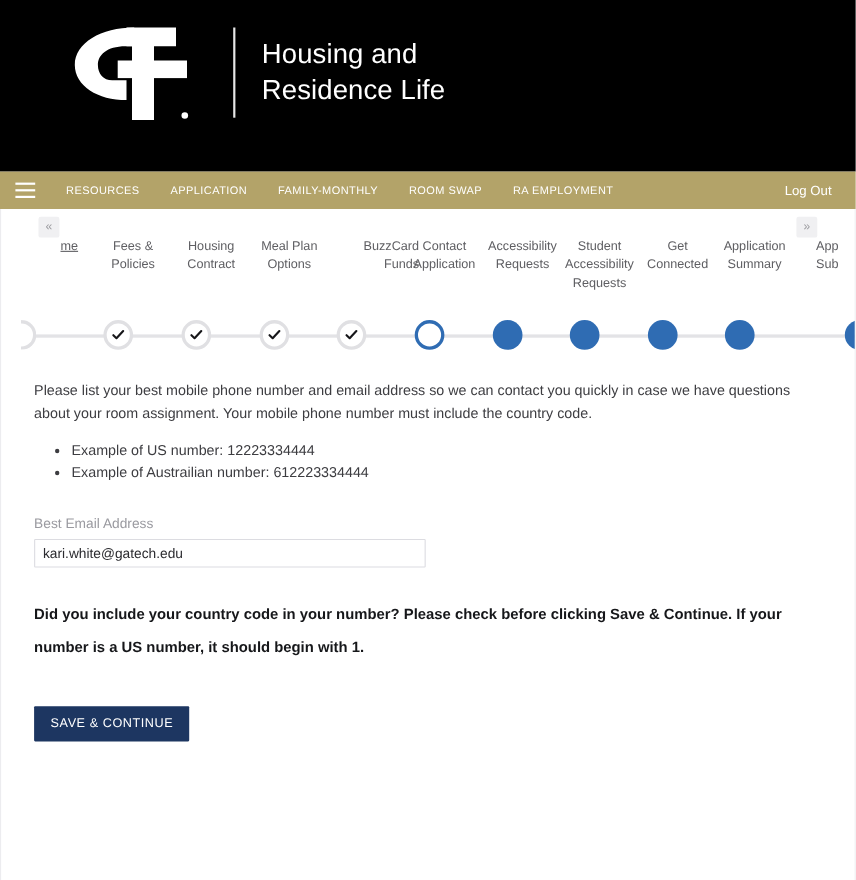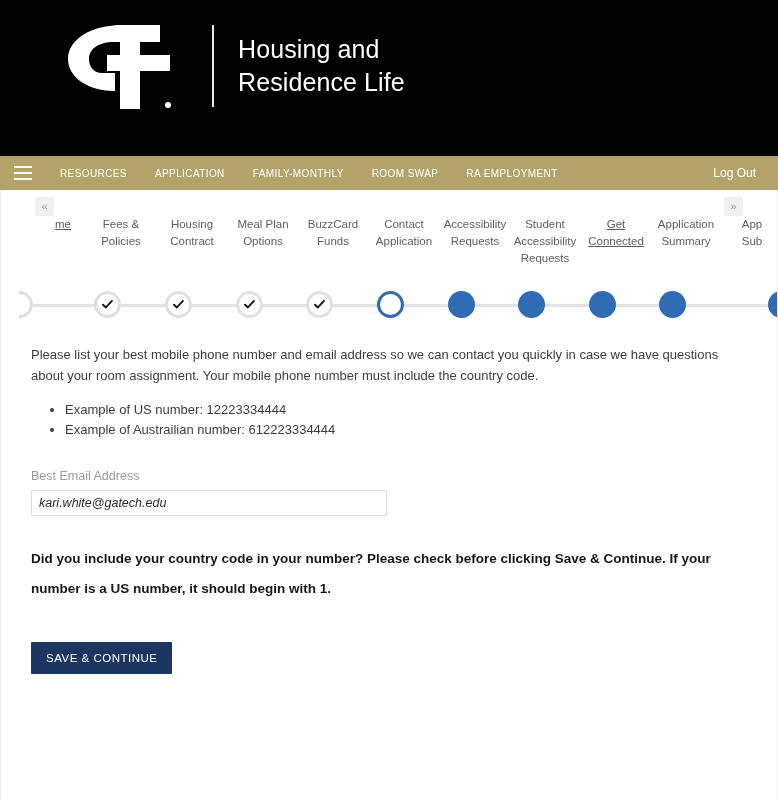--- a/index.html
+++ b/index.html
@@ -224,21 +224,21 @@
     background: #ffffff;
     font-family: "Liberation Sans", sans-serif;
     font-size: 12.5px;
     color: #2b2b2f;
     padding: 2px 7px;
     border-radius: 1px;
     outline: none;
   }
   .text-input.phone { width: 214px; }
   .text-input.phone::placeholder { color: #c6c6cb; }
-  .text-input.email { width: 356px; height: 26px; font-style: italic; }
+  .text-input.email { width: 356px; height: 26px; }
   .info-icon {
     margin-left: 10px;
     width: 13px; height: 13px;
     display: inline-block;
     cursor: pointer;
   }
 
   .warning-text {
     font-size: 13.5px;
     font-weight: bold;
@@ -310,38 +310,38 @@
           <div>Policies</div>
         </div>
         <div class="step-tab" style="position: absolute; left: 153px; width: 96px;">
           <div>Housing</div>
           <div>Contract</div>
         </div>
         <div class="step-tab" style="position: absolute; left: 224px; width: 96px;">
           <div>Meal Plan</div>
           <div>Options</div>
         </div>
-        <div class="step-tab" style="position: absolute; left: 294px; width: 96px;">
+        <div class="step-tab" style="position: absolute; left: 294px; width: 96px; text-align: right;">
           <div>BuzzCard</div>
           <div>Funds</div>
         </div>
         <div class="step-tab" style="position: absolute; left: 365px; width: 96px;">
           <div>Contact</div>
           <div>Application</div>
         </div>
         <div class="step-tab" style="position: absolute; left: 436px; width: 96px;">
           <div>Accessibility</div>
           <div>Requests</div>
         </div>
         <div class="step-tab" style="position: absolute; left: 506px; width: 96px;">
           <div>Student</div>
           <div>Accessibility</div>
           <div>Requests</div>
         </div>
-        <div class="step-tab" style="position: absolute; left: 577px; width: 96px; text-decoration: underline;">
+        <div class="step-tab" style="position: absolute; left: 577px; width: 96px;">
           <div>Get</div>
           <div>Connected</div>
         </div>
         <div class="step-tab" style="position: absolute; left: 647px; width: 96px;">
           <div>Application</div>
           <div>Summary</div>
         </div>
         <div class="step-tab" style="position: absolute; left: 713px; width: 96px;">
           <div>App</div>
           <div>Sub</div>

